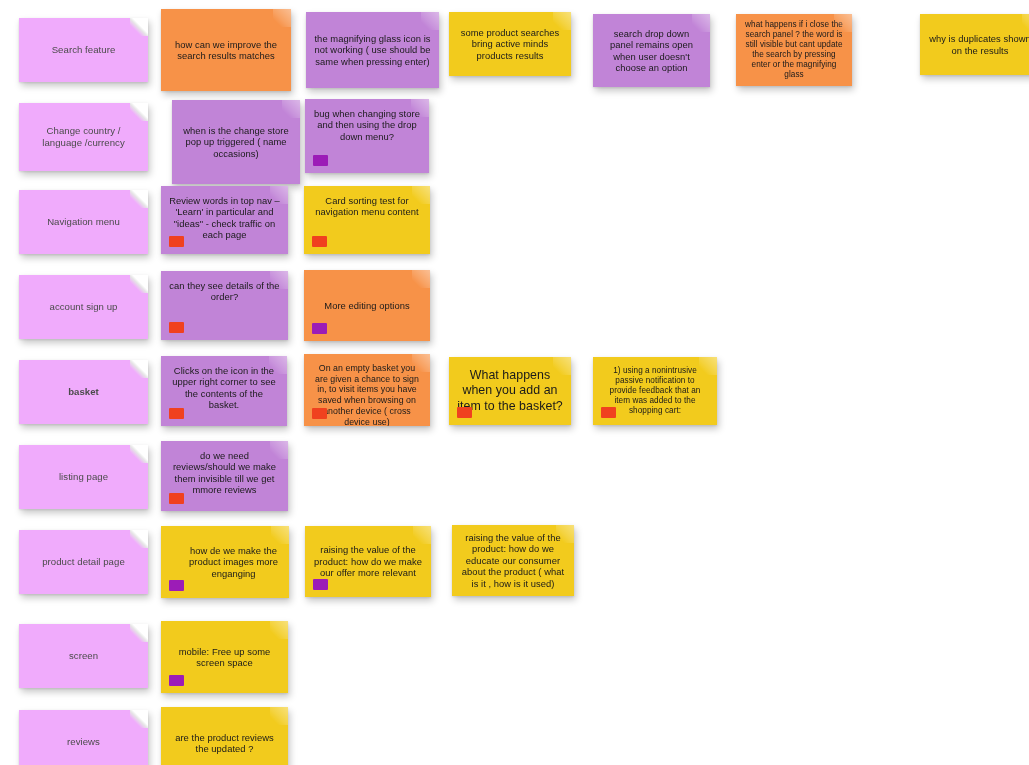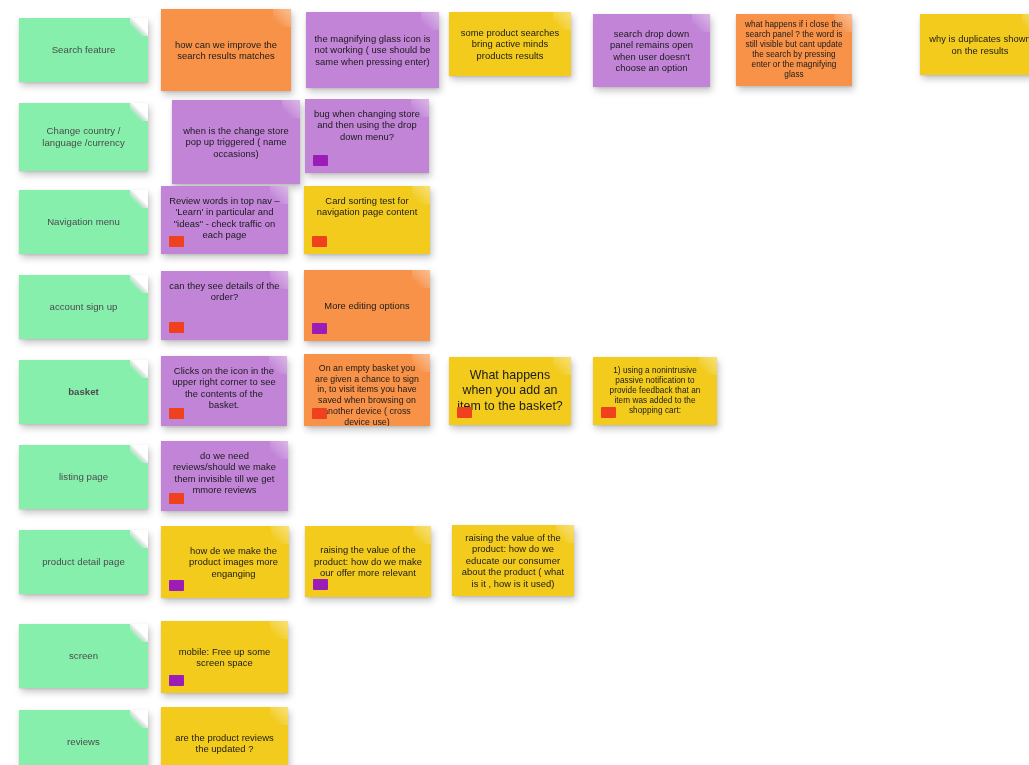--- a/index.html
+++ b/index.html
@@ -47,21 +47,21 @@
   .note::after {
     content: "";
     position: absolute;
     top: 0; right: 0;
     width: 18px; height: 18px;
     background: linear-gradient(225deg, rgba(255,255,255,0.42) 0%, rgba(255,255,255,0.14) 55%, rgba(255,255,255,0) 78%);
     pointer-events: none;
   }
 
   
-  .c-label  { background:#86efac; color:#4b4b4b;justify-content:flex-end; }
+  .c-label  { background:#f0abfc; color:#4b4b4b;justify-content:flex-end; }
   .c-label::after {
     background: linear-gradient(225deg, #ffffff 0%, #ffffff 42%, #e6e6e6 52%, rgba(230,230,230,0) 70%);
   }
   .c-yellow { background:#f2cb1d; }
   .c-purple { background:#c184d7; }
   .c-orange { background:#f79248; }
 
   
   .tag {
     position: absolute;
@@ -137,21 +137,21 @@
     </div>
     <div class="note c-purple fs-md align-top" style="left: 305px; top: 99px; width: 124px; height: 74px;">
       <span class="txt">bug when changing store and then using the drop down menu?</span>
       <span class="tag tag-purple"></span>
     </div>
     <div class="note c-purple fs-md align-top" style="left: 161px; top: 186px; width: 127px; height: 68px;">
       <span class="txt">Review words in top nav – 'Learn' in particular and "ideas" - check traffic on each page</span>
       <span class="tag tag-red"></span>
     </div>
     <div class="note c-yellow fs-md align-top" style="left: 304px; top: 186px; width: 126px; height: 68px;">
-      <span class="txt">Card sorting test for navigation page content</span>
+      <span class="txt">Card sorting test for navigation menu content</span>
       <span class="tag tag-red"></span>
     </div>
     <div class="note c-purple fs-md align-top" style="left: 161px; top: 271px; width: 127px; height: 69px;">
       <span class="txt">can they see details of the order?</span>
       <span class="tag tag-red"></span>
     </div>
     <div class="note c-orange fs-md" style="left: 304px; top: 270px; width: 126px; height: 71px;">
       <span class="txt">More editing options</span>
       <span class="tag tag-purple"></span>
     </div>

